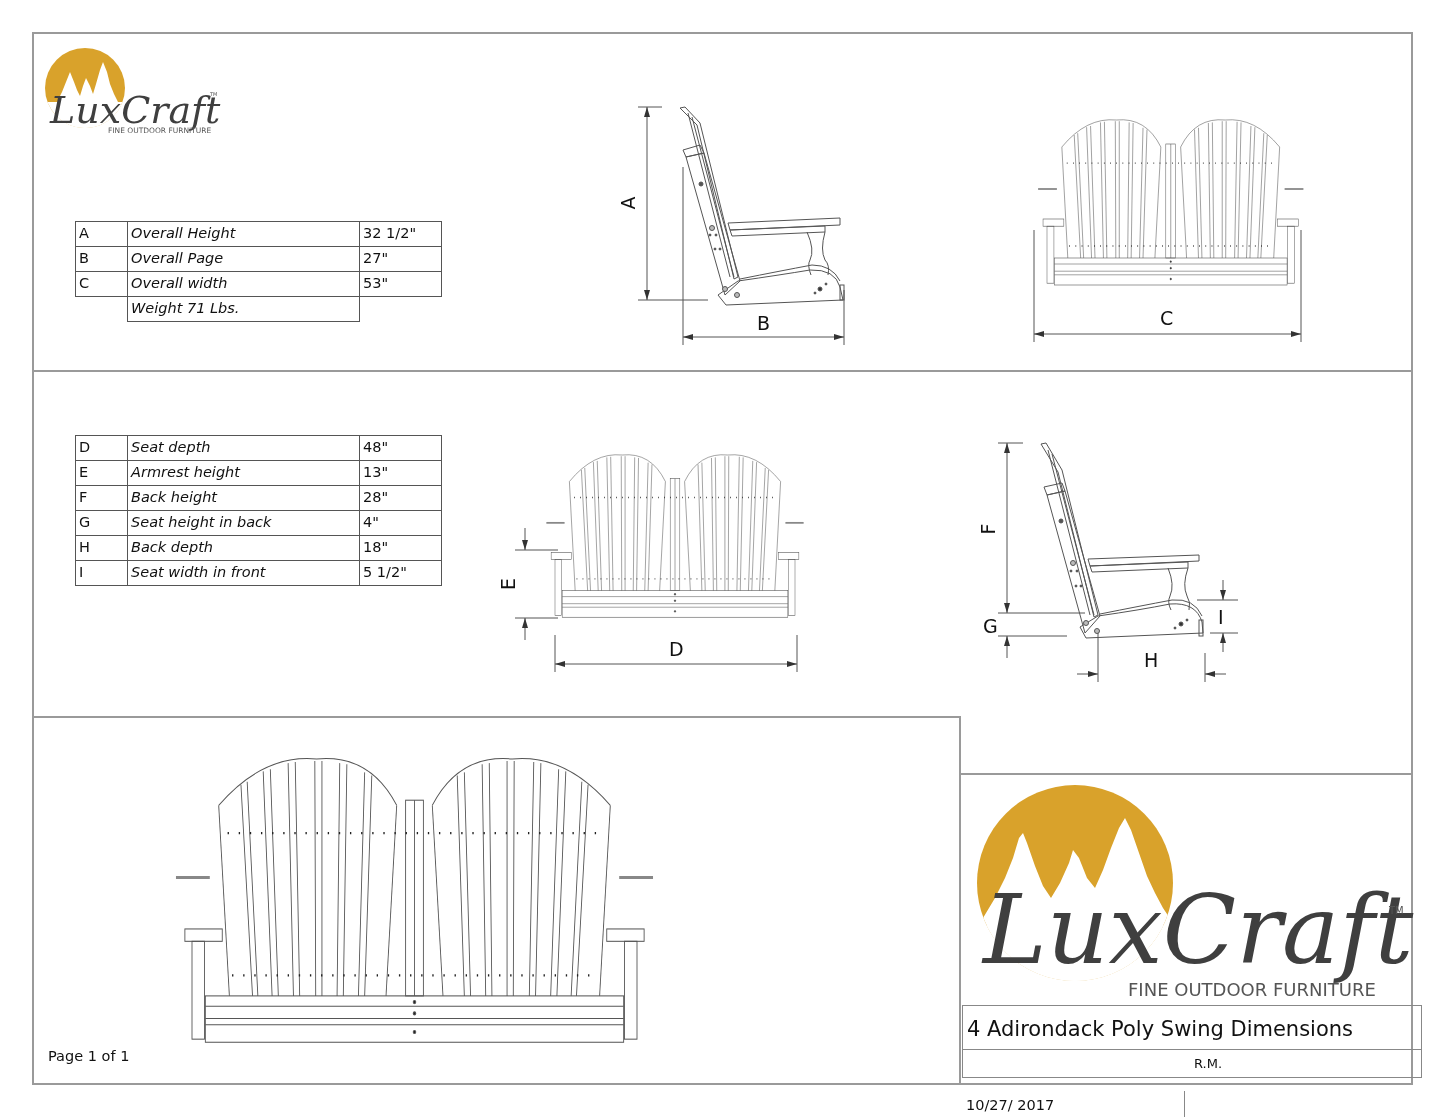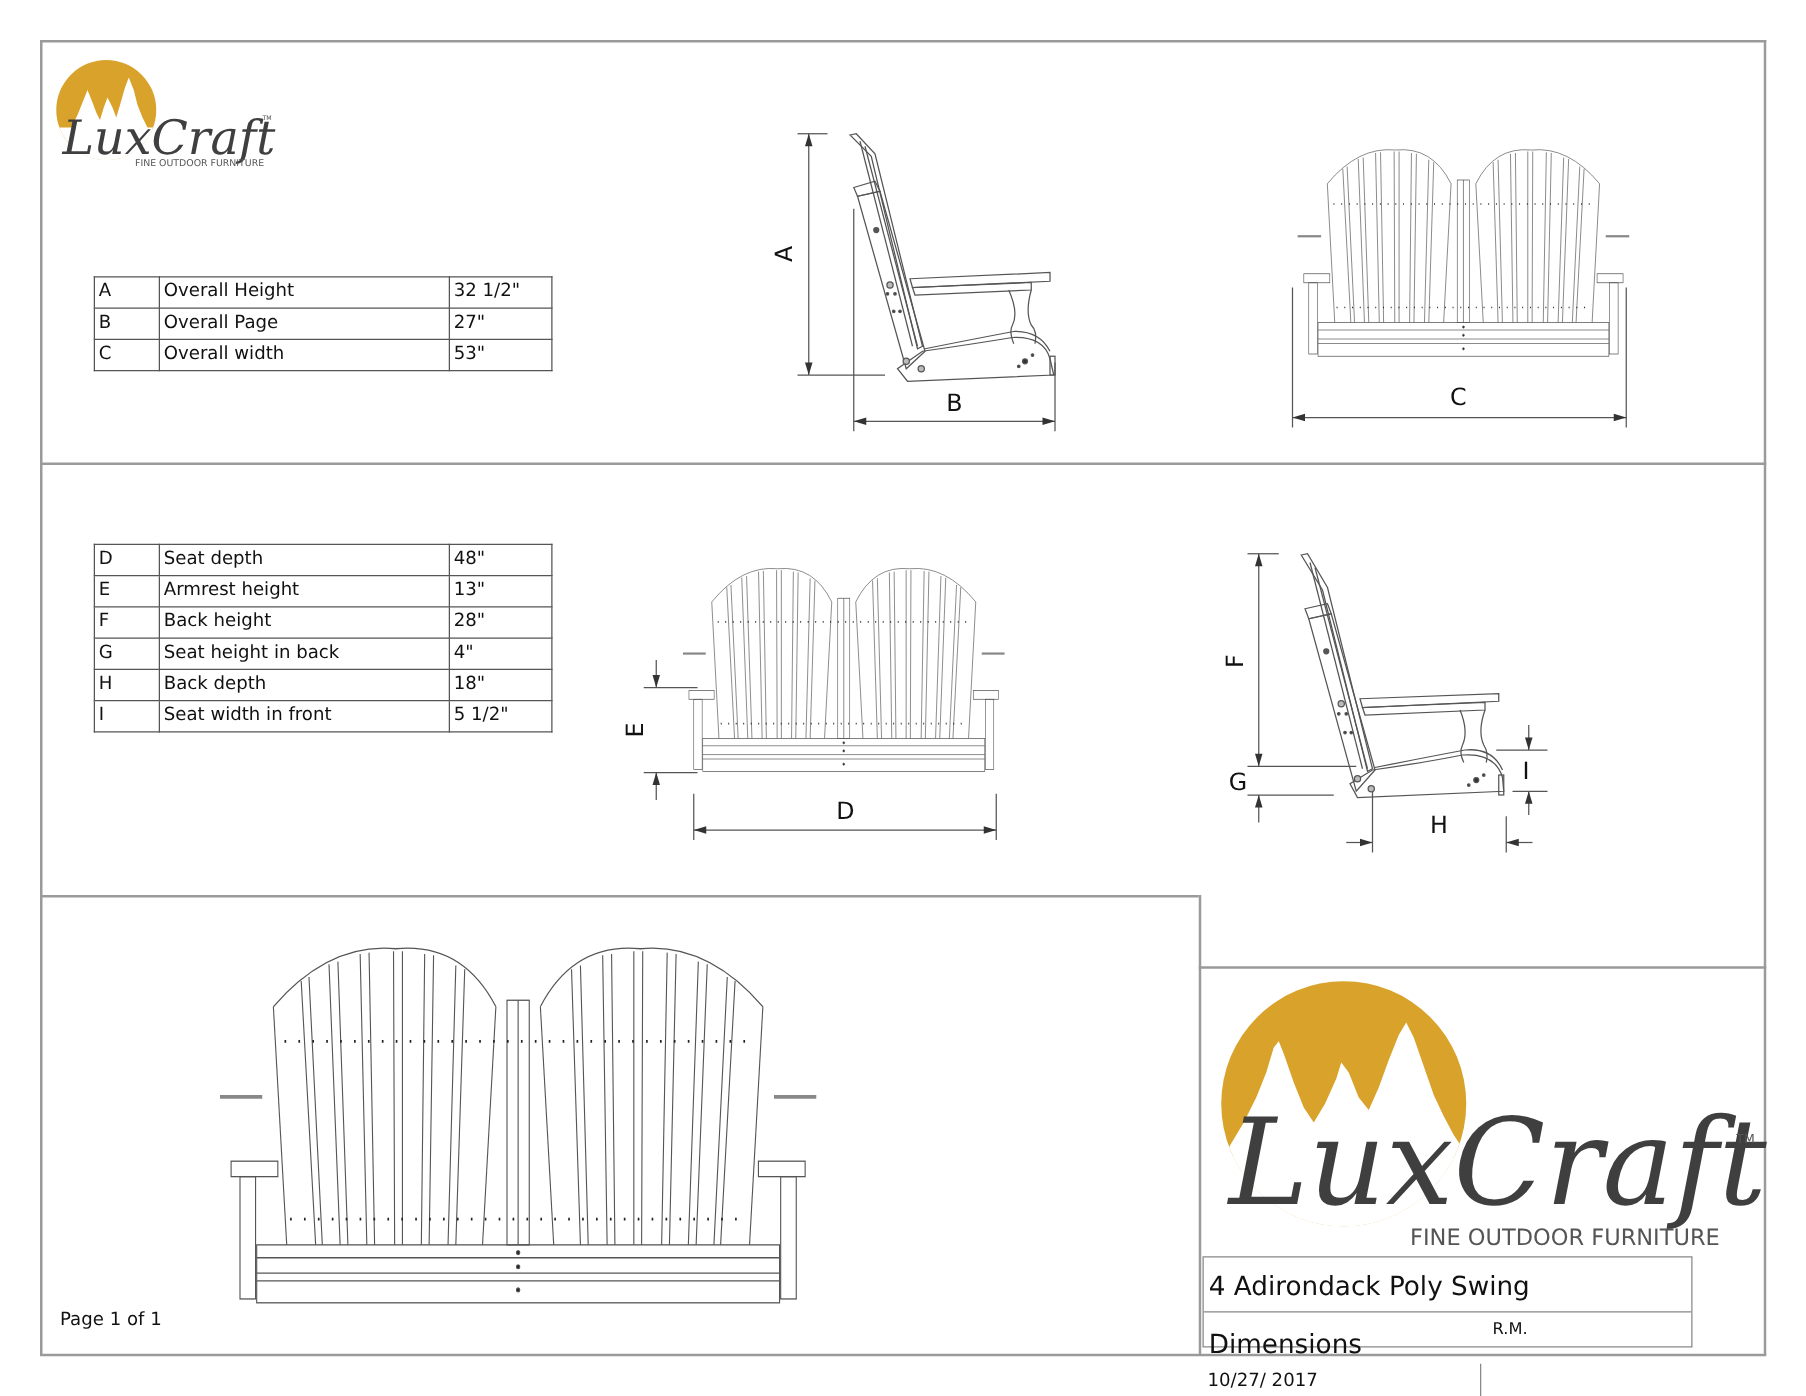--- a/index.html
+++ b/index.html
@@ -2,25 +2,25 @@
 <html><head>
   <meta charset="utf-8">
   <style>
     html, body { margin: 0; padding: 0; background: #ffffff; }
     body { width: 1445px; height: 1117px; position: relative; overflow: hidden;
            font-family: "DejaVu Sans", "Liberation Sans", sans-serif; color: #111; }
     .frame-line { position: absolute; background: #9a9a9a; }
     table.spec { position: absolute; border-collapse: collapse; font-size: 14.5px; }
     table.spec td { border: 1.5px solid #555; padding: 0 3px; height: 24px; line-height: 22px; white-space: nowrap; vertical-align: top; }
     table.spec td.key { width: 45px; }
-    table.spec td.lbl { width: 225px; }
+    table.spec td.lbl { width: 225px; font-style: italic; }
     table.spec td.val { width: 75px; }
     table.spec td.blank { border: none; }
     .page-num { position: absolute; left: 48px; top: 1048px; font-size: 14.5px; }
-    .title-box { position: absolute; left: 962px; top: 1005px; width: 392px; height: 73px; border: 1.5px solid #888; box-sizing: border-box; }
+    .title-box { position: absolute; left: 962px; top: 1005px; width: 460px; height: 73px; border: 1.5px solid #888; box-sizing: border-box; }
     .title-main { position: absolute; left: 0; top: 0; width: 100%; height: 44px; border-bottom: 1.5px solid #888; box-sizing: border-box;
                   font-size: 21px; line-height: 46px; padding-left: 4px; }
     .title-date { position: absolute; left: 0; top: 44px; width: 222px; height: 28px; border-right: 1.5px solid #888; box-sizing: border-box;
                   font-size: 14.5px; line-height: 28px; padding-left: 3px; margin-top: 41px; }
     .title-author { position: absolute; left: 231px; top: 44px; font-size: 13px; line-height: 28px; }
     .dim-label { position: absolute; font-size: 19px; color: #111; }
     .logo-word { font-family: "DejaVu Serif", "Liberation Serif", serif; fill: #3f3f3f; font-style: italic; }
     .logo-tag { font-family: "DejaVu Sans", "Liberation Sans", sans-serif; fill: #555; }
     svg { position: absolute; overflow: visible; }
   </style>
@@ -61,20 +61,25 @@
     </tr>
     <tr>
       <td class="key">B</td>
       <td class="lbl">Overall Page</td>
       <td class="val">27"</td>
     </tr>
     <tr>
       <td class="key">C</td>
       <td class="lbl">Overall width</td>
       <td class="val">53"</td>
+    </tr>
+    <tr>
+      <td class="blank"></td>
+      <td class="lbl">Weight 71 Lbs.</td>
+      <td class="blank"></td>
     </tr>
   </tbody>
 </table>
 
 <table class="spec" style="left:75px;top:435px;">
   <tbody>
     <tr>
       <td class="key">D</td>
       <td class="lbl">Seat depth</td>
       <td class="val">48"</td>

